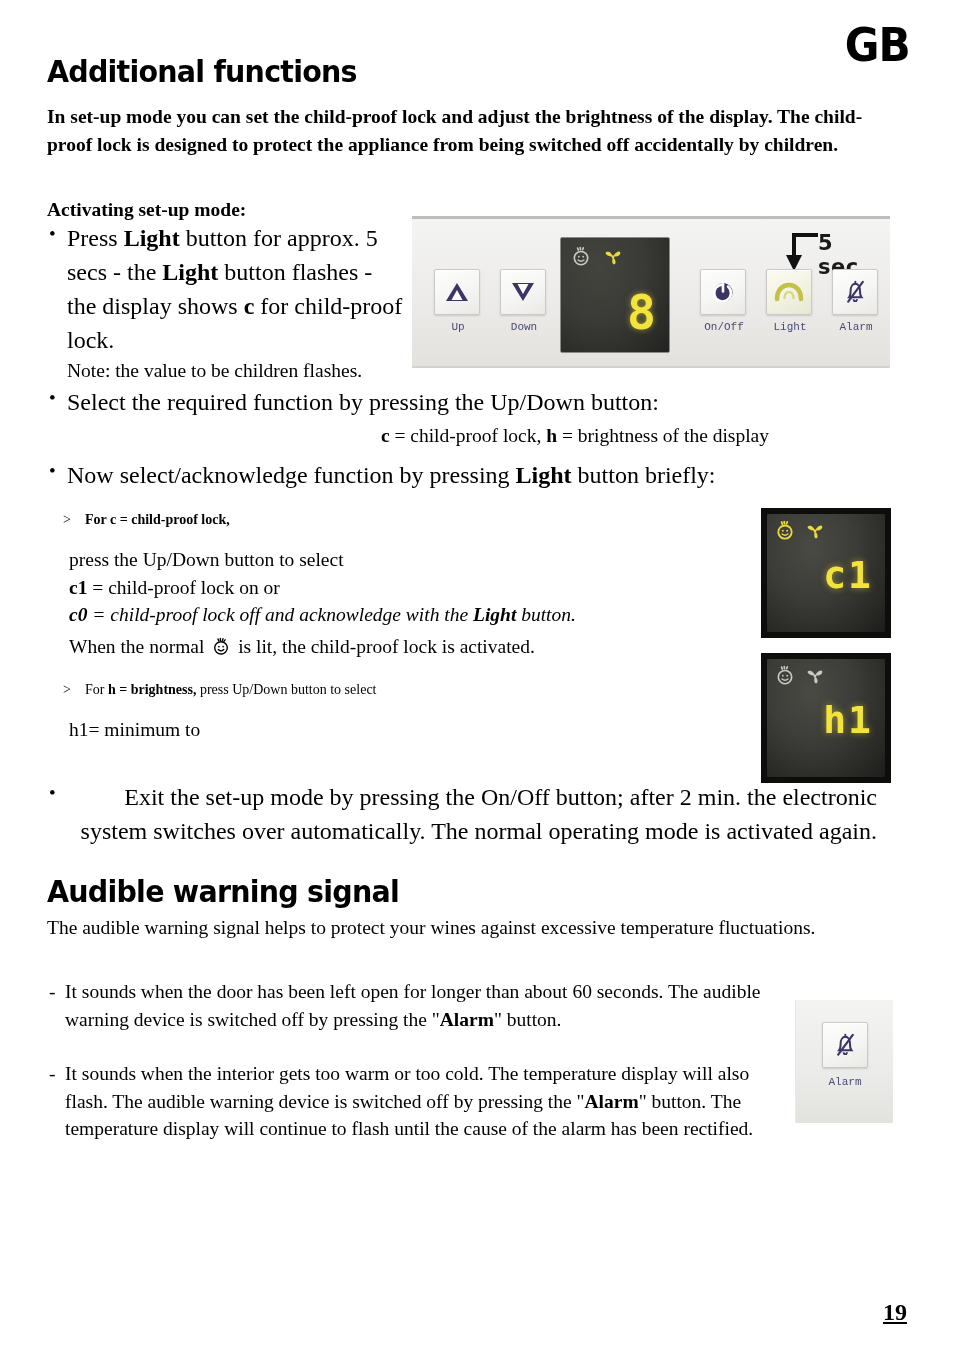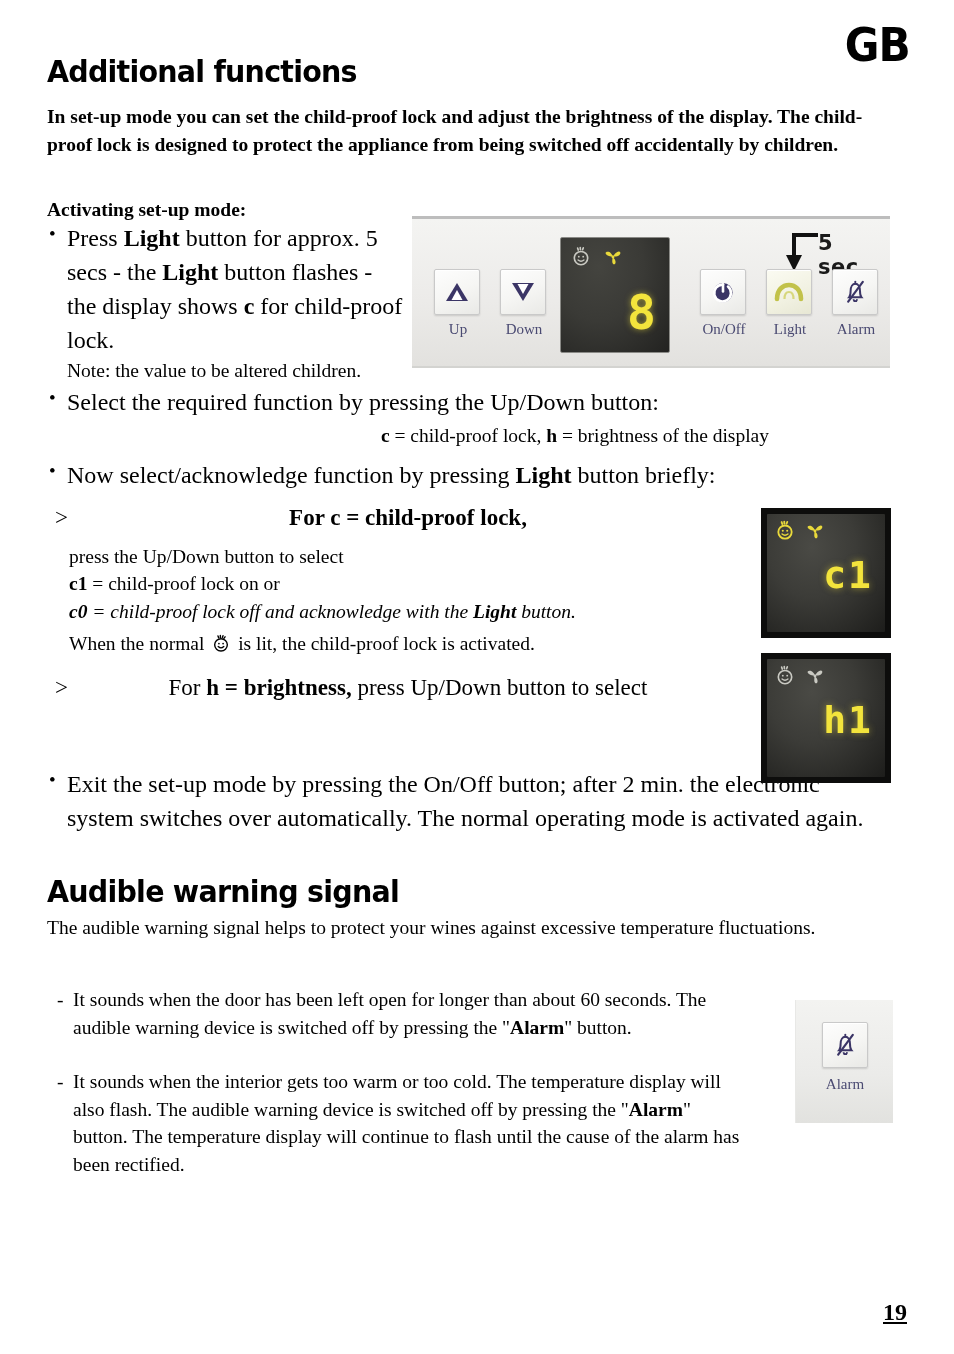--- a/index.html
+++ b/index.html
@@ -72,34 +72,33 @@
     content: "•";
     position: absolute;
     left: 2px; top: 0;
     font-size: 19px;
   }
   .dash {
     font-size: 19.5px;
     line-height: 1.42;
     position: relative;
     padding-left: 18px;
-    margin: 8px;
+    margin: 0;
   }
   .dash::before {
     content: "-";
     position: absolute;
     left: 2px; top: 0;
   }
   .gt {
-    font-size: 23px;
+    font-size: 14px;
     line-height: 1.42;
     position: relative;
     padding-left: 22px;
-    margin: 8px;
-    text-align: center;
+    margin: 16px;
   }
   .gt::before {
     content: ">";
     position: absolute;
     left: 0px; top: 0;
   }
   b { font-weight: bold; }
 
   
   .child-face {
@@ -125,22 +124,22 @@
     border-radius: 2px;
     background: linear-gradient(155deg,#fdfdfd 0%,#f6f6f4 50%,#e9e9e6 100%);
     box-shadow: 0 1px 2px rgba(0,0,0,.14), inset 0 1px 0 #fff;
     display: flex; align-items: center; justify-content: center;
   }
   .btn.lit {
     background: linear-gradient(155deg,#fbfbf2 0%,#f2f2e3 55%,#e7e7d4 100%);
   }
   .btn-label {
     position: absolute;
-    font-family: Liberation Serif, serif;
-    font-size: 15px;
+    font-family: Liberation Mono, monospace;
+    font-size: 11px;
     color: #4a4a72;
     text-align: center;
     width: 74px;
     letter-spacing: 0px;
   }
   .lcd {
     position: absolute;
     background: radial-gradient(ellipse at 35% 25%, #44443f 0%, #3a3a36 45%, #222220 100%);
     border: 1px solid #8a8a86;
     border-radius: 2px;
@@ -209,21 +208,21 @@
     </div>
 
     <div style="position:absolute; left:0; top:196px; width:420px;">
       <div class="sub-head">Activating set-up mode:</div>
     </div>
 
     <div style="position:absolute; left:0; top:221px; width:358px;">
       <div class="bul">
         <span>Press <b>Light</b> button for approx. 5 secs - the <b>Light</b> button flashes - the display shows <b>c</b> for child-proof lock.</span>
       </div>
-      <div style="padding-left:20px; font-size:19.5px; line-height:1.42;">Note: the value to be altered children.</div>
+      <div style="padding-left:20px; font-size:19.5px; line-height:1.42;">Note: the value to be children flashes.</div>
     </div>
 
     <div style="position:absolute; left:0; top:385px; width:700px;">
       <div class="bul">Select the required function by pressing the Up/Down button:</div>
     </div>
     <div style="position:absolute; left:22px; top:422px; width:700px;text-align:right;">
       <div style="font-size:19.5px; line-height:1.42;"><b>c</b> = child-proof lock, <b>h</b> = brightness of the display</div>
     </div>
 
     <div style="position:absolute; left:0; top:458px; width:760px;">
@@ -252,25 +251,26 @@
             </svg>
           </span>
           <span>is lit, the child-proof lock is activated.</span>
         </div>
       </div>
     </div>
 
     <div style="position:absolute; left:0; top:664px; width:700px;">
       <div class="gt">For <b>h = brightness,</b> press Up/Down button to select</div>
       <div style="padding-left:22px;">
+        <div style="font-size:19.5px; line-height:1.42;">h1= minimum to</div>
       </div>
     </div>
 
     <div style="position:absolute; left:0; top:765px; width:830px;">
-      <div class="bul" style="margin-top:2px;">Exit the set-up mode by pressing the On/Off button; after 2 min. the electronic system switches over automatically. The normal operating mode is activated again.</div>
+      <div class="bul" style="margin-top:15px;text-align:right;">Exit the set-up mode by pressing the On/Off button; after 2 min. the electronic system switches over automatically. The normal operating mode is activated again.</div>
     </div>
 
     <div style="position:absolute; left:0; top:876px; width:600px;">
       <h1 class="section-title">Audible warning signal</h1>
     </div>
     <div style="position:absolute; left:0; top:914px; width:832px;">
       <p class="para reg">The audible warning signal helps to protect your wines against excessive temperature fluctuations.</p>
     </div>
 
     <div style="position:absolute; left:0; top:978px; width:718px;">

